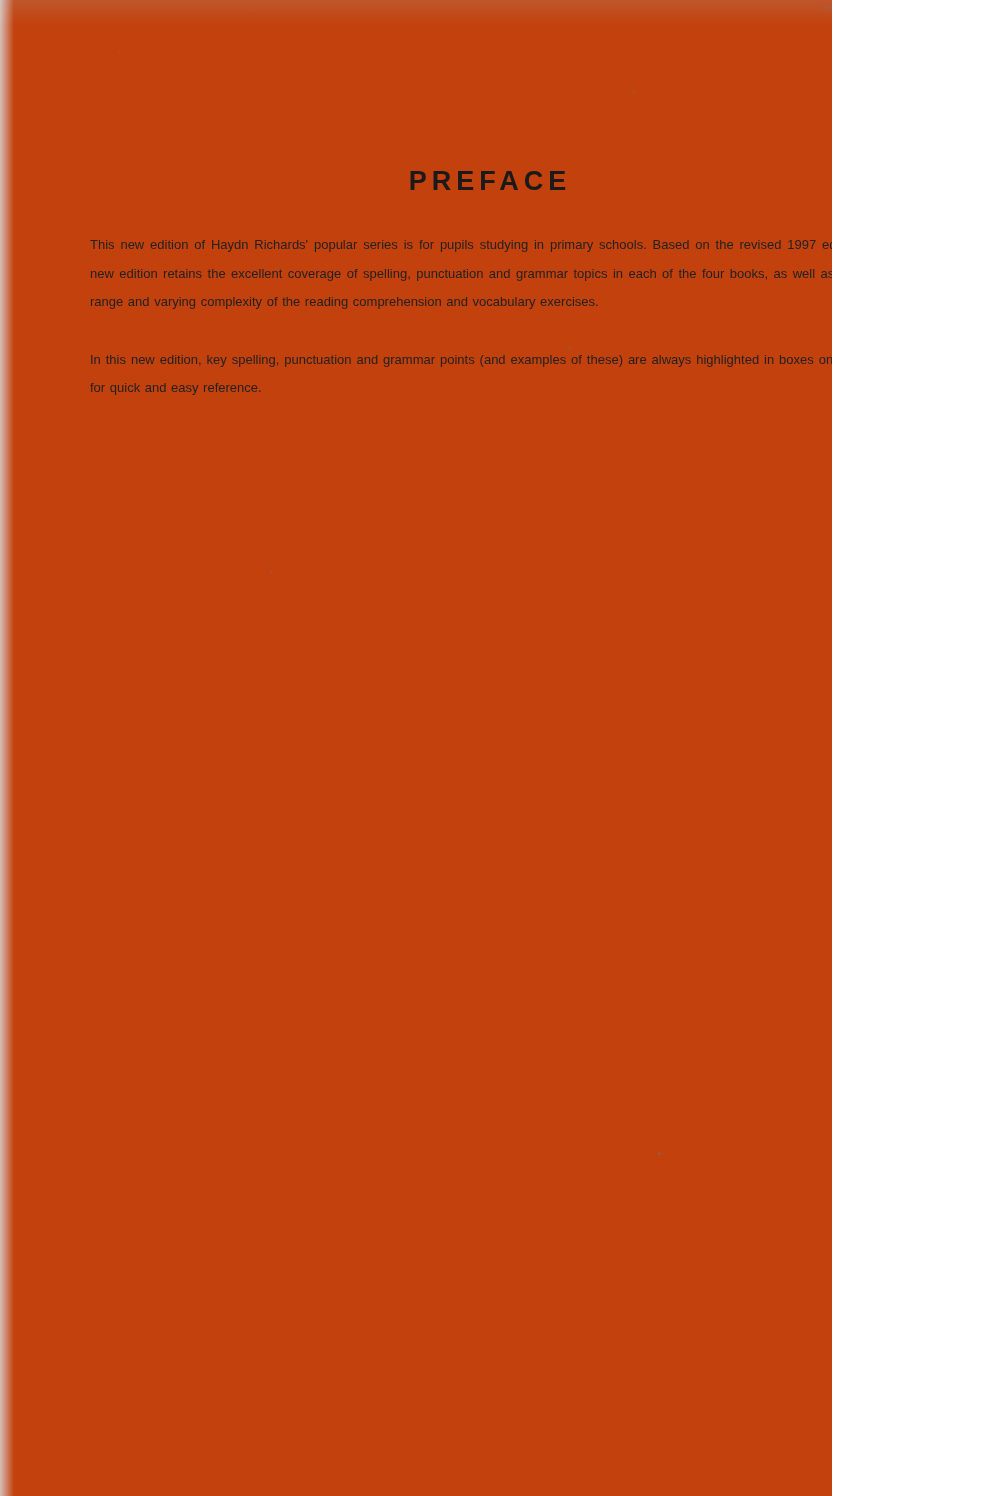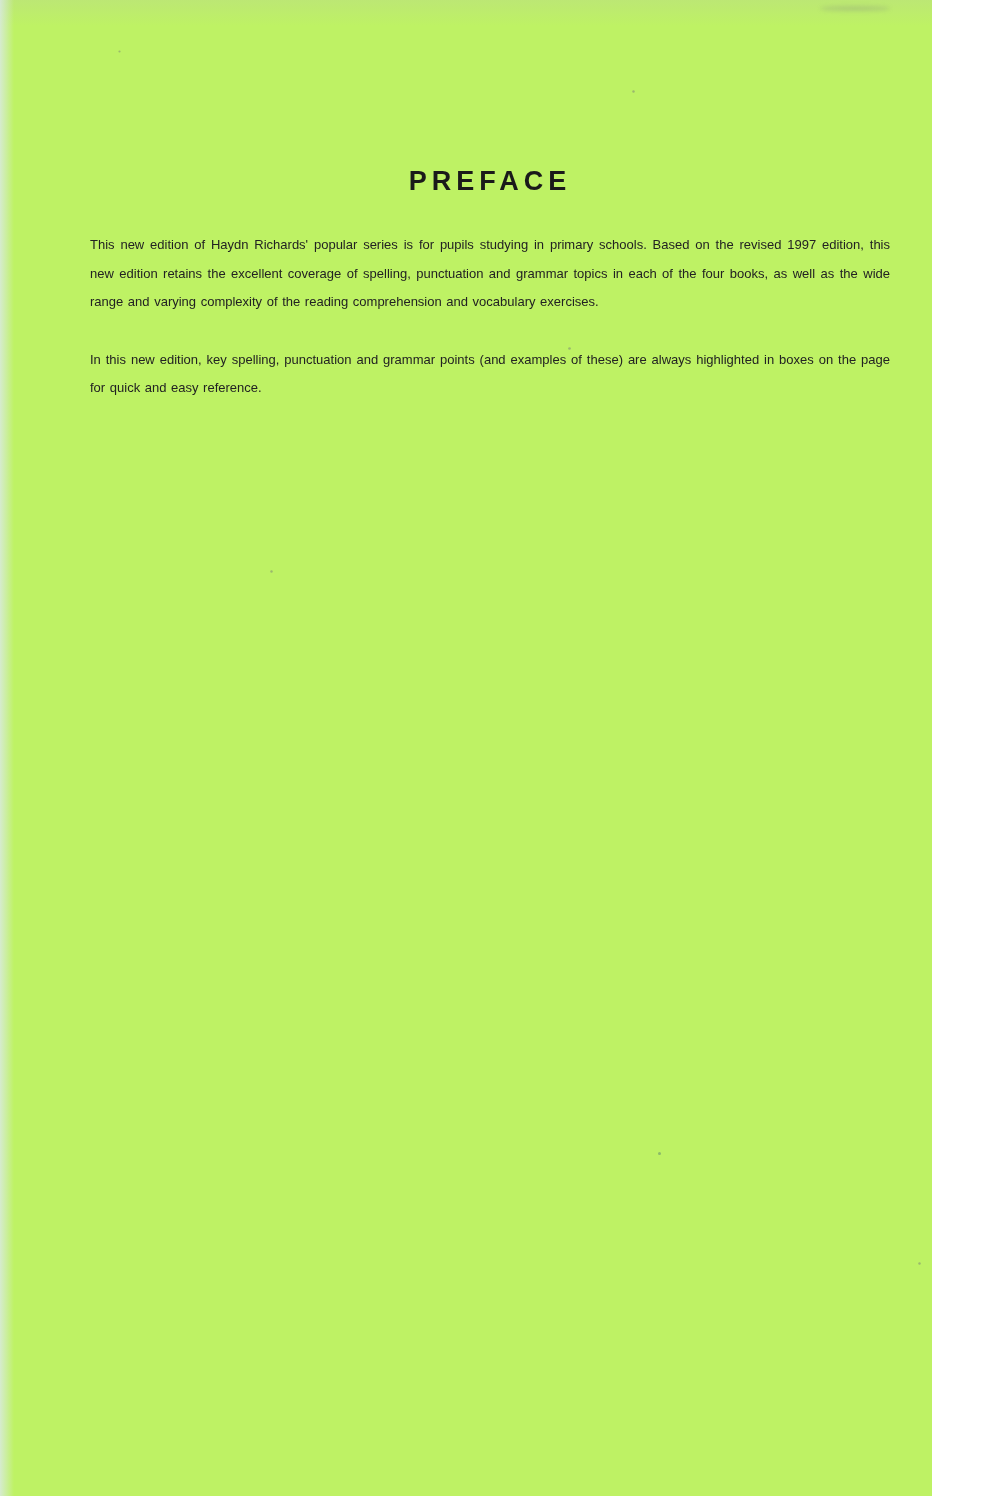--- a/index.html
+++ b/index.html
@@ -7,23 +7,23 @@
     padding: 0;
   }
   body {
     width: 1000px;
     height: 1496px;
     background: #ffffff;
     font-family: "Liberation Sans", "DejaVu Sans", sans-serif;
   }
   .page {
     position: relative;
-    width: 932px;
+    width: 832px;
     height: 1496px;
-    background: #bef264;
+    background: #c2410c;
     overflow: hidden;
   }
   
   .edge-tint-left {
     position: absolute;
     left: 0; top: 0; bottom: 0;
     width: 14px;
     background: linear-gradient(to right, rgba(222,233,242,0.75), rgba(255,255,255,0));
     pointer-events: none;
   }

